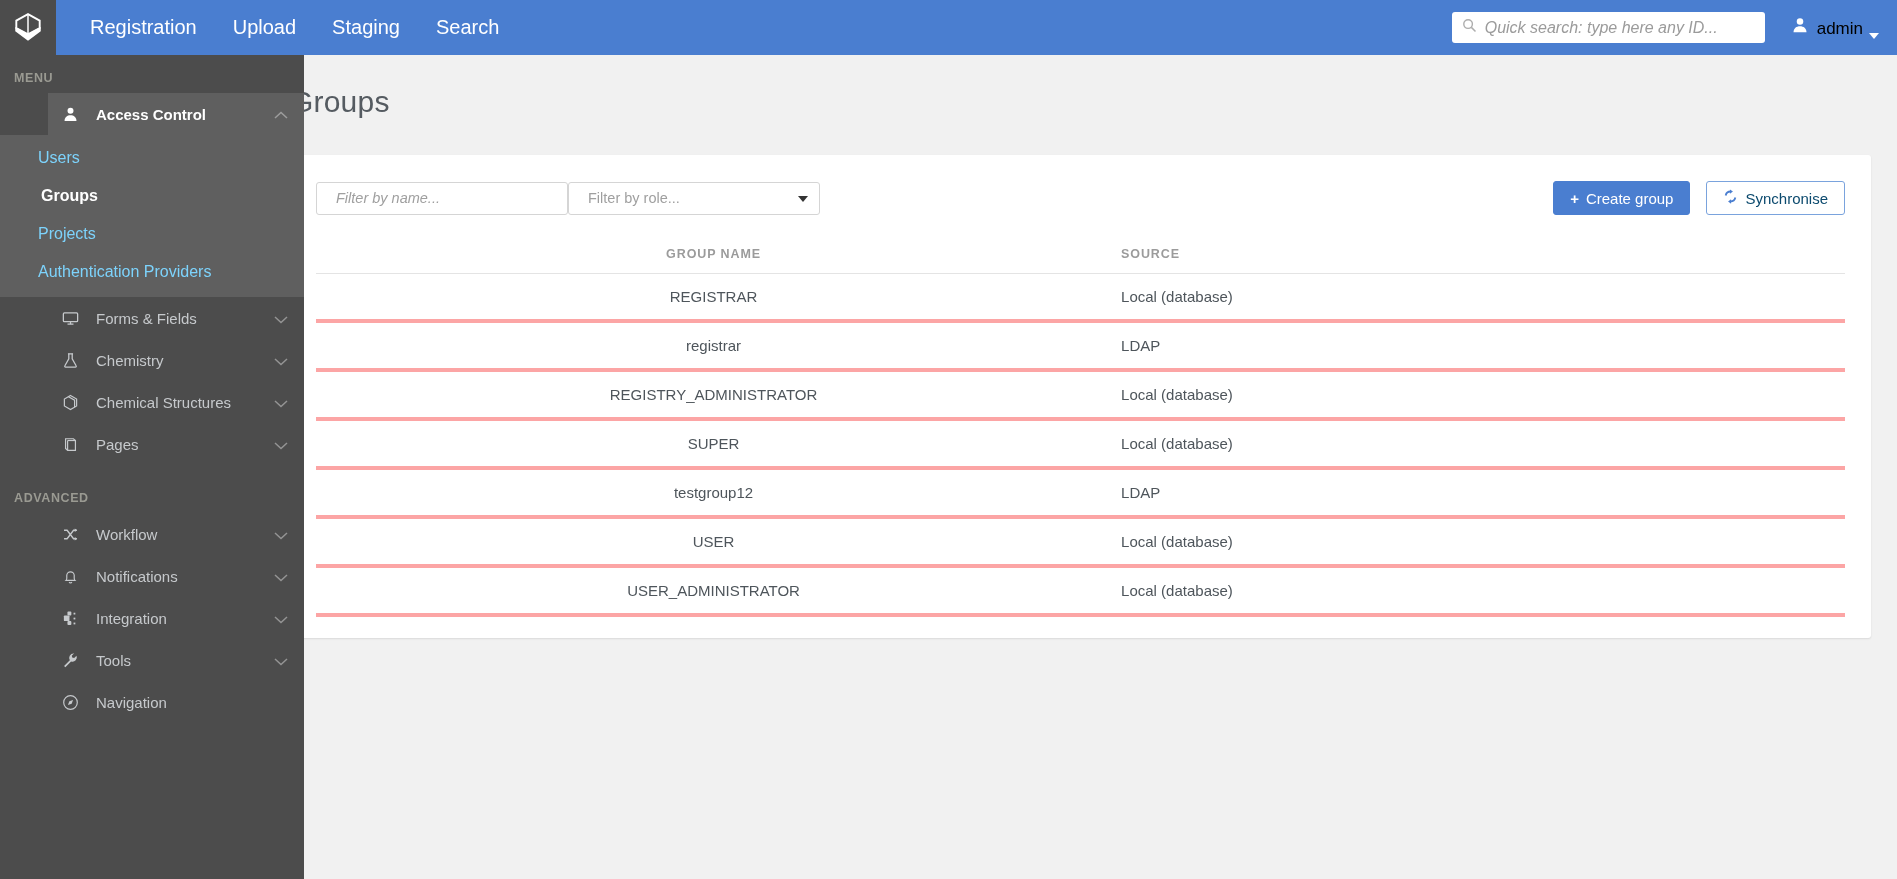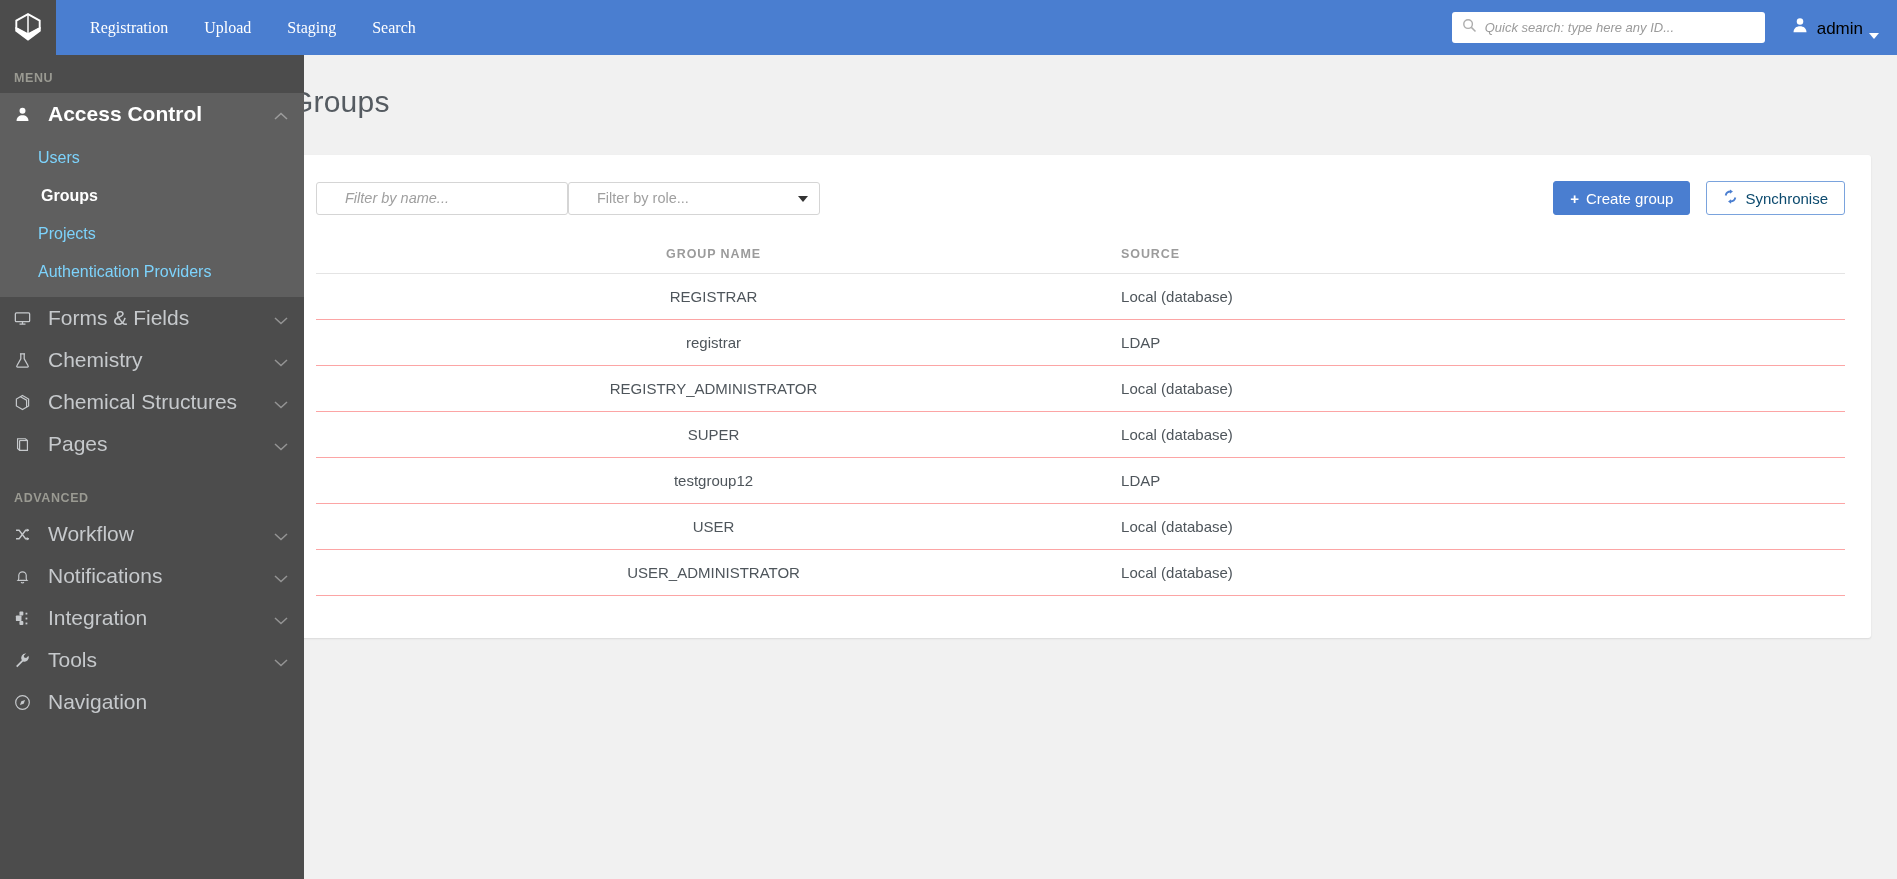--- a/index.html
+++ b/index.html
@@ -21,47 +21,46 @@
   .logo-box {
     width: 56px; height: 55px;
     background: #4c4c4c;
     display: flex; align-items: center; justify-content: center;
     flex: 0 0 56px;
   }
   .logo-box svg { display:block; }
   .nav-links { display: flex; align-items: center; margin-left: 16px; }
   .nav-link {
     color: #ffffff;
-    font-size: 16px;
+    font-size: 20px;
     padding: 0 18px;
     line-height: 55px;
     cursor: pointer;
     white-space: nowrap;
     text-decoration: none;
-    font-family: Liberation Serif, serif;
   }
   .nav-right {
     margin-left: auto;
     display: flex; align-items: center;
     padding-right: 18px;
   }
   .search-wrap {
     position: relative;
     width: 313px; height: 31px;
     background: #fff;
     border-radius: 3px;
     display: flex; align-items: center;
     padding-left: 10px;
   }
   .search-wrap svg { flex: 0 0 auto; opacity: .55; }
   .search-input {
     border: none; outline: none;
     width: 100%; height: 100%;
     padding-left: 8px;
-    font-size: 13px;
+    font-size: 16px;
     font-style: italic;
     font-family: "Liberation Sans", sans-serif;
     color: #555;
     background: transparent;
   }
   .search-input::placeholder { color: #9b9b9b; font-style: italic; opacity: 1; }
   .user-menu {
     display: flex; align-items: flex-end;
     margin-left: 26px;
     color: #000000; font-size: 17px;
@@ -90,23 +89,24 @@
     font-weight: bold;
     letter-spacing: .6px;
     padding: 16px 0 8px 14px;
   }
   .menu-header.advanced { padding-top: 26px; }
   .nav-item {
     display: flex; align-items: center;
     height: 42px;
     padding: 0 16px 0 14px;
     color: #c6c9cc;
-    font-size: 21px;
+    font-size: 15px;
     cursor: pointer;
     position: relative;
+    margin-left: 48px;
   }
   .nav-item.active { background: #5f5f5f; color: #ffffff; font-weight: bold; }
   .nav-item .ico {
     width: 24px; flex: 0 0 24px;
     display: flex; align-items: center; justify-content: flex-start;
     margin-right: 10px;
   }
   .nav-item .lbl { flex: 1 1 auto; white-space: nowrap; }
   .chev {
     flex: 0 0 auto;
@@ -147,21 +147,21 @@
   }
   .toolbar { display: flex; align-items: center; }
   .filter-name, .filter-role {
     height: 33px;
     border: 1px solid #d5d5d5;
     border-radius: 3px;
     background: #fff;
     font-size: 14.5px;
     font-family: "Liberation Sans", sans-serif;
     color: #555;
-    padding: 0 28px;
+    padding: 0 19px;
     outline: none;
   }
   .filter-name { width: 252px; font-style: italic; }
   .filter-name::placeholder { color: #9f9f9f; font-style: italic; opacity: 1; }
   .filter-role-wrap { position: relative; }
   .filter-role {
     width: 252px;
     appearance: none; -webkit-appearance: none;
     color: #9f9f9f;
     padding-right: 30px;
@@ -210,21 +210,21 @@
     font-weight: bold;
     color: #9b9b9b;
     letter-spacing: .9px;
     padding: 8px 10px 12px 10px;
     border-bottom: 1px solid #e4e4e4;
   }
   table.grid td {
     font-size: 15px;
     color: #4e555b;
     padding: 14px 10px;
-    border-bottom: 1px solid #fca5a5;
+    border-bottom: 4px solid #fca5a5;
   }
   table.grid th.col-name, table.grid td.col-name { width: 52%; text-align: center; }
 </style>
 </head>
 <body>
 
 <div class="topnav">
   <div class="logo-box">
     <span>
       <svg width="34" height="34" viewBox="0 0 32 32" fill="none">

